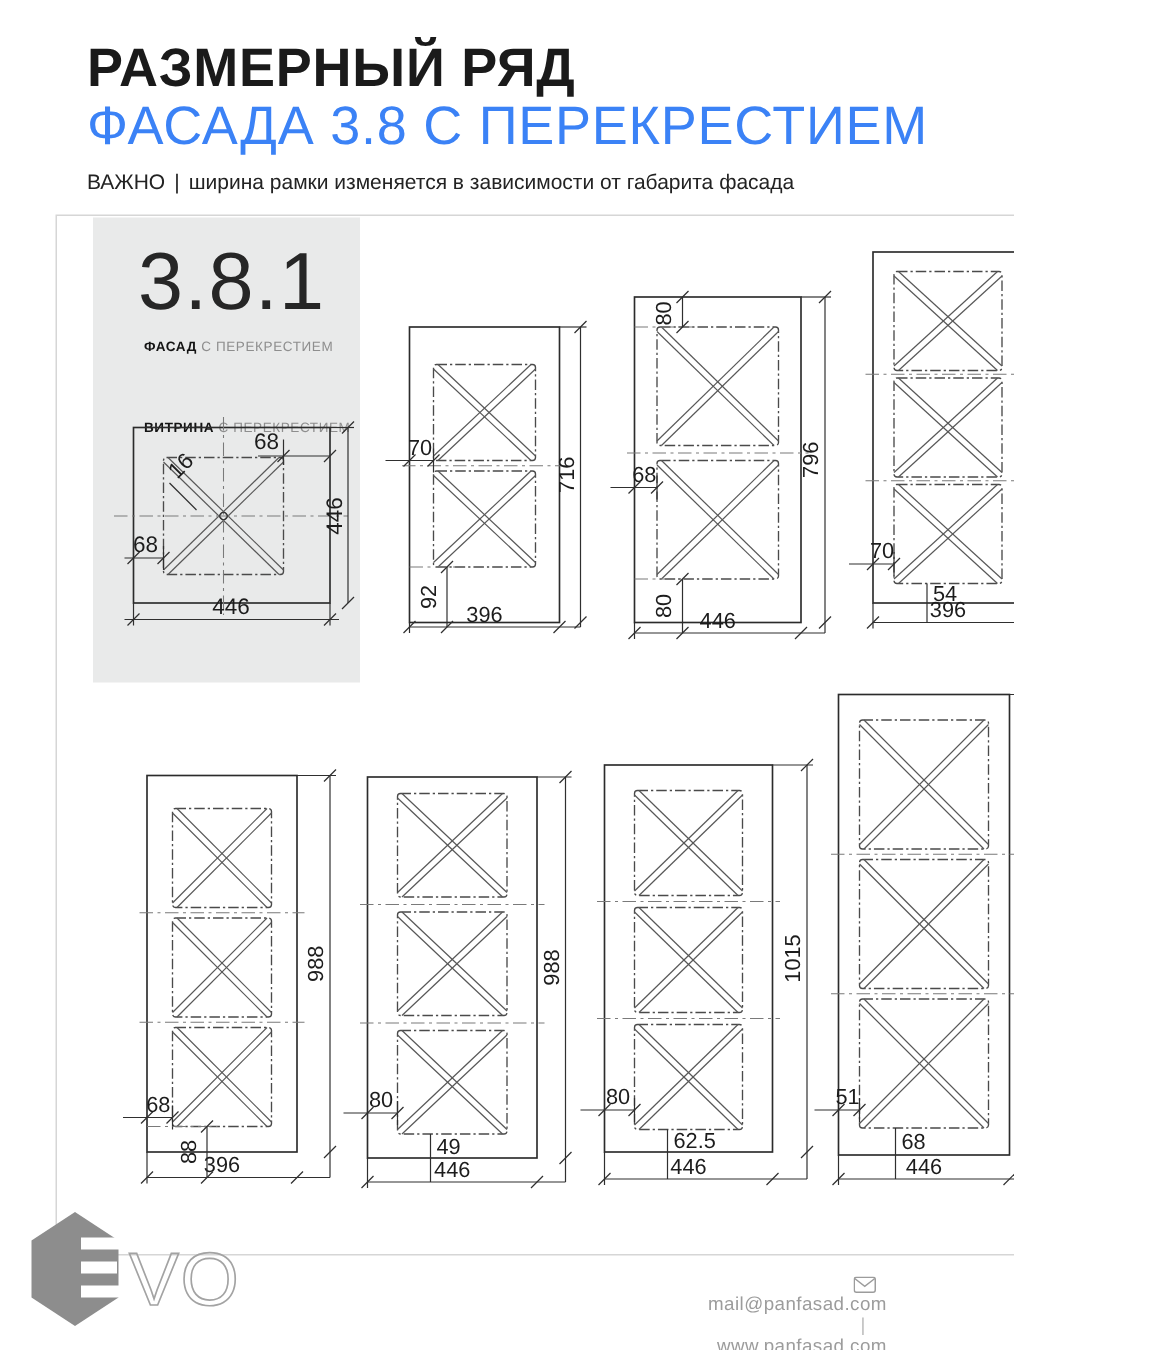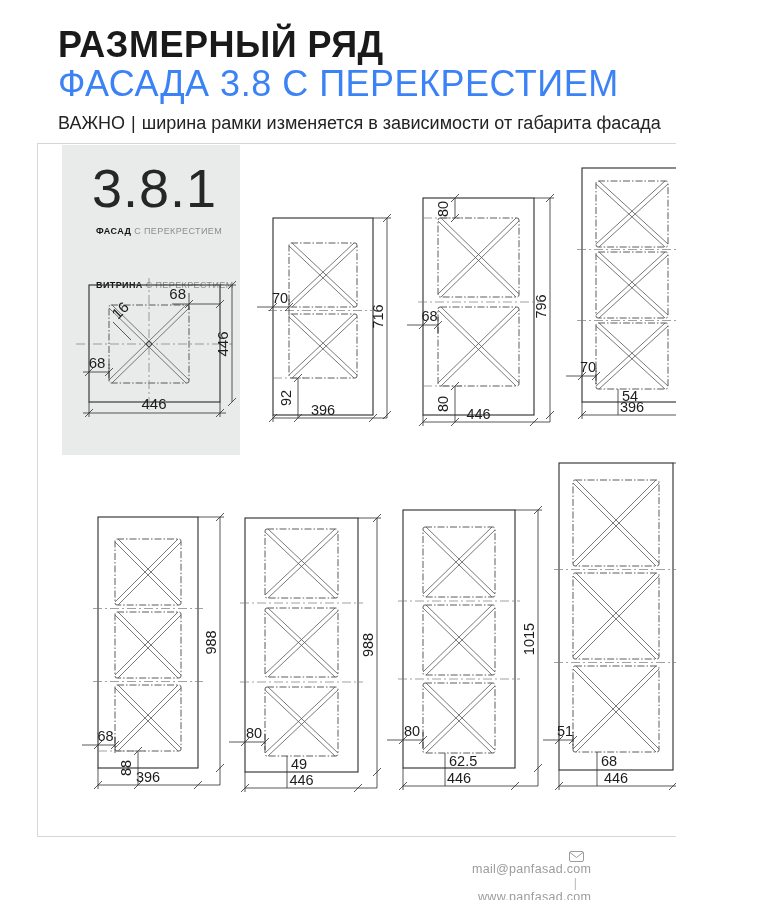--- a/index.html
+++ b/index.html
@@ -1,21 +1,21 @@
 <!DOCTYPE html>
 <html><head>
 <meta charset="utf-8">
 <style>
   html,body{margin:0;padding:0;background:#ffffff;}
   .page{position:relative;width:676px;height:900px;background:#fff;overflow:hidden;
         font-family:"Liberation Sans",sans-serif;}
   header{position:absolute;left:58px;top:26px;}
   h1{font-size:36px;font-weight:700;color:#1a1a1a;margin:0;letter-spacing:.5px;line-height:1.05;}
   h2{font-size:36px;font-weight:300;color:#3b82f6;margin:0;letter-spacing:.5px;line-height:1.12;}
-  .note{margin:9px 0 0;font-size:18px;color:#232323;}
+  .note{margin:9px 0 0;font-size:14px;color:#232323;}
   .note .sep{margin:0 6px;color:#232323;}
   .borderbox{position:absolute;left:37px;top:143px;width:699px;height:694px;
              border:1px solid #d6d6d6;box-sizing:border-box;}
   .graybox{position:absolute;left:62px;top:145px;width:178px;height:310px;background:#e9eaea;text-align:right;}
   .graybox .code{position:absolute;left:30px;font-size:54px;font-weight:300;color:#262626;
                  letter-spacing:1px;line-height:1;}
   .code1{top:16px;} .code2{top:77px;}
   .cap{position:absolute;left:34px;font-size:9px;letter-spacing:.4px;color:#8e8e8e;white-space:nowrap;margin-top:20px;}
   .cap b{color:#141414;font-weight:700;}
   .cap1{top:61px;} .cap2{top:115px;}
@@ -343,20 +343,29 @@
         <line x1="216" y1="417" x2="224" y2="409" class="dim"></line>
         <text x="154" y="409" text-anchor="middle" class="dt">446</text>
         <line x1="220" y1="285" x2="236" y2="285" class="dim"></line>
         <line x1="232" y1="285" x2="232" y2="402" class="dim"></line>
         <line x1="228" y1="289" x2="236" y2="281" class="dim"></line>
         <line x1="228" y1="406" x2="236" y2="398" class="dim"></line>
         <text x="228" y="344" text-anchor="middle" transform="rotate(-90 228 344)" class="dt">446</text>
       </g>
     </svg>
 
+  <div class="logo">
+    <svg width="150" height="95" viewBox="0 0 150 95">
+      <polygon points="36,9 65,28 65,66 36,85 7,66 7,28" fill="#8d8d8d"></polygon>
+      <rect x="40" y="26" width="29" height="8" fill="#ffffff"></rect>
+      <rect x="40" y="42" width="24" height="8" fill="#ffffff"></rect>
+      <rect x="40" y="58" width="29" height="8" fill="#ffffff"></rect>
+      <text x="72" y="71" font-family="Liberation Sans, sans-serif" font-size="50" fill="none" stroke="#a3a3a3" stroke-width="1.1" letter-spacing="1">VO</text>
+    </svg>
+  </div>
 
   <div class="contact">
     <svg width="15" height="11" viewBox="0 0 15 11">
       <rect x="0.5" y="0.5" width="14" height="10" rx="1.5" fill="none" stroke="#9c9c9c"></rect>
       <polyline points="1,1.5 7.5,6.5 14,1.5" fill="none" stroke="#9c9c9c"></polyline>
     </svg>
     <span>mail@panfasad.com</span>
     <span class="csep">|</span>
     <span>www.panfasad.com</span>
   </div>

